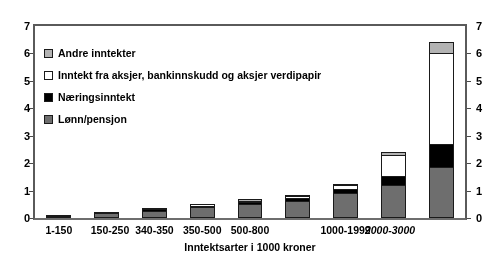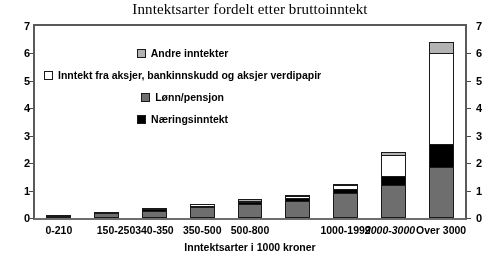--- a/index.html
+++ b/index.html
@@ -109,21 +109,20 @@
   
   .legend{
     position:absolute;
     left:44px;top:44px;
   }
   .legend-item{
     display:flex;
     align-items:center;
     height:18px;
     margin-bottom:4px;
-    justify-content:center;
   }
   .legend-swatch{
     width:9px;height:9px;
     box-sizing:border-box;
     border:1px solid #1a1a1a;
     margin-right:5px;
     flex:0 0 auto;
   }
   .legend-text{
     font-size:10.5px;
@@ -131,21 +130,20 @@
     color:#000;
     white-space:nowrap;
     line-height:1;
   }
 </style>
 </head>
 <body>
 
 <div id="chart-root">
 
-  <div class="chart-title">Inntektsarter fordelt etter bruttoinntekt</div>
 
   <div class="plot-frame"></div>
 
   <div class="axis-label-col left" id="y-left">
       <div class="tick-label" style="top: 194px;">0</div>
       <div class="tick-label" style="top: 166.571px;">1</div>
       <div class="tick-label" style="top: 139.143px;">2</div>
       <div class="tick-label" style="top: 111.714px;">3</div>
       <div class="tick-label" style="top: 84.2857px;">4</div>
       <div class="tick-label" style="top: 56.8571px;">5</div>
@@ -242,44 +240,43 @@
         <div class="bar-stack">
           <div class="seg first" style="height: 50.7429px; background: rgb(110, 110, 110);"></div>
           <div class="seg" style="height: 23.3143px; background: rgb(0, 0, 0);"></div>
           <div class="seg" style="height: 90.5143px; background: rgb(255, 255, 255);"></div>
           <div class="seg" style="height: 10.9714px; background: rgb(179, 179, 179);"></div>
         </div>
       </div>
     </div>
 
   <div class="xlabels" id="xlabels">
-      <div class="xlab" style="left: 23.8889px;">0-210</div>
-      <div class="xlab" style="left: 81px;">150-250</div>
+      <div class="xlab" style="left: 23.8889px;">1-150</div>
+      <div class="xlab" style="left: 75px;">150-250</div>
       <div class="xlab" style="left: 119.444px;">340-350</div>
       <div class="xlab" style="left: 167.222px;">350-500</div>
       <div class="xlab" style="left: 215px;">500-800</div>
       <div class="xlab" style="left: 310.556px;">1000-1999</div>
       <div class="xlab" style="left: 355px; font-style: italic;">2000-3000</div>
-      <div class="xlab" style="left: 406.111px;">Over 3000</div>
     </div>
 
   <div class="xaxis-title">Inntektsarter i 1000 kroner</div>
 
   <div class="legend" id="legend">
       <div class="legend-item">
         <span class="legend-swatch" style="background: rgb(179, 179, 179);"></span>
         <span class="legend-text">Andre inntekter</span>
       </div>
       <div class="legend-item">
         <span class="legend-swatch" style="background: rgb(255, 255, 255);"></span>
         <span class="legend-text">Inntekt fra aksjer, bankinnskudd og aksjer verdipapir</span>
       </div>
       <div class="legend-item">
+        <span class="legend-swatch" style="background: rgb(0, 0, 0);"></span>
+        <span class="legend-text">Næringsinntekt</span>
+      </div>
+      <div class="legend-item">
         <span class="legend-swatch" style="background: rgb(110, 110, 110);"></span>
         <span class="legend-text">Lønn/pensjon</span>
       </div>
-      <div class="legend-item">
-        <span class="legend-swatch" style="background: rgb(0, 0, 0);"></span>
-        <span class="legend-text">Næringsinntekt</span>
-      </div>
     </div>
 
 </div>
 
 </body></html>

